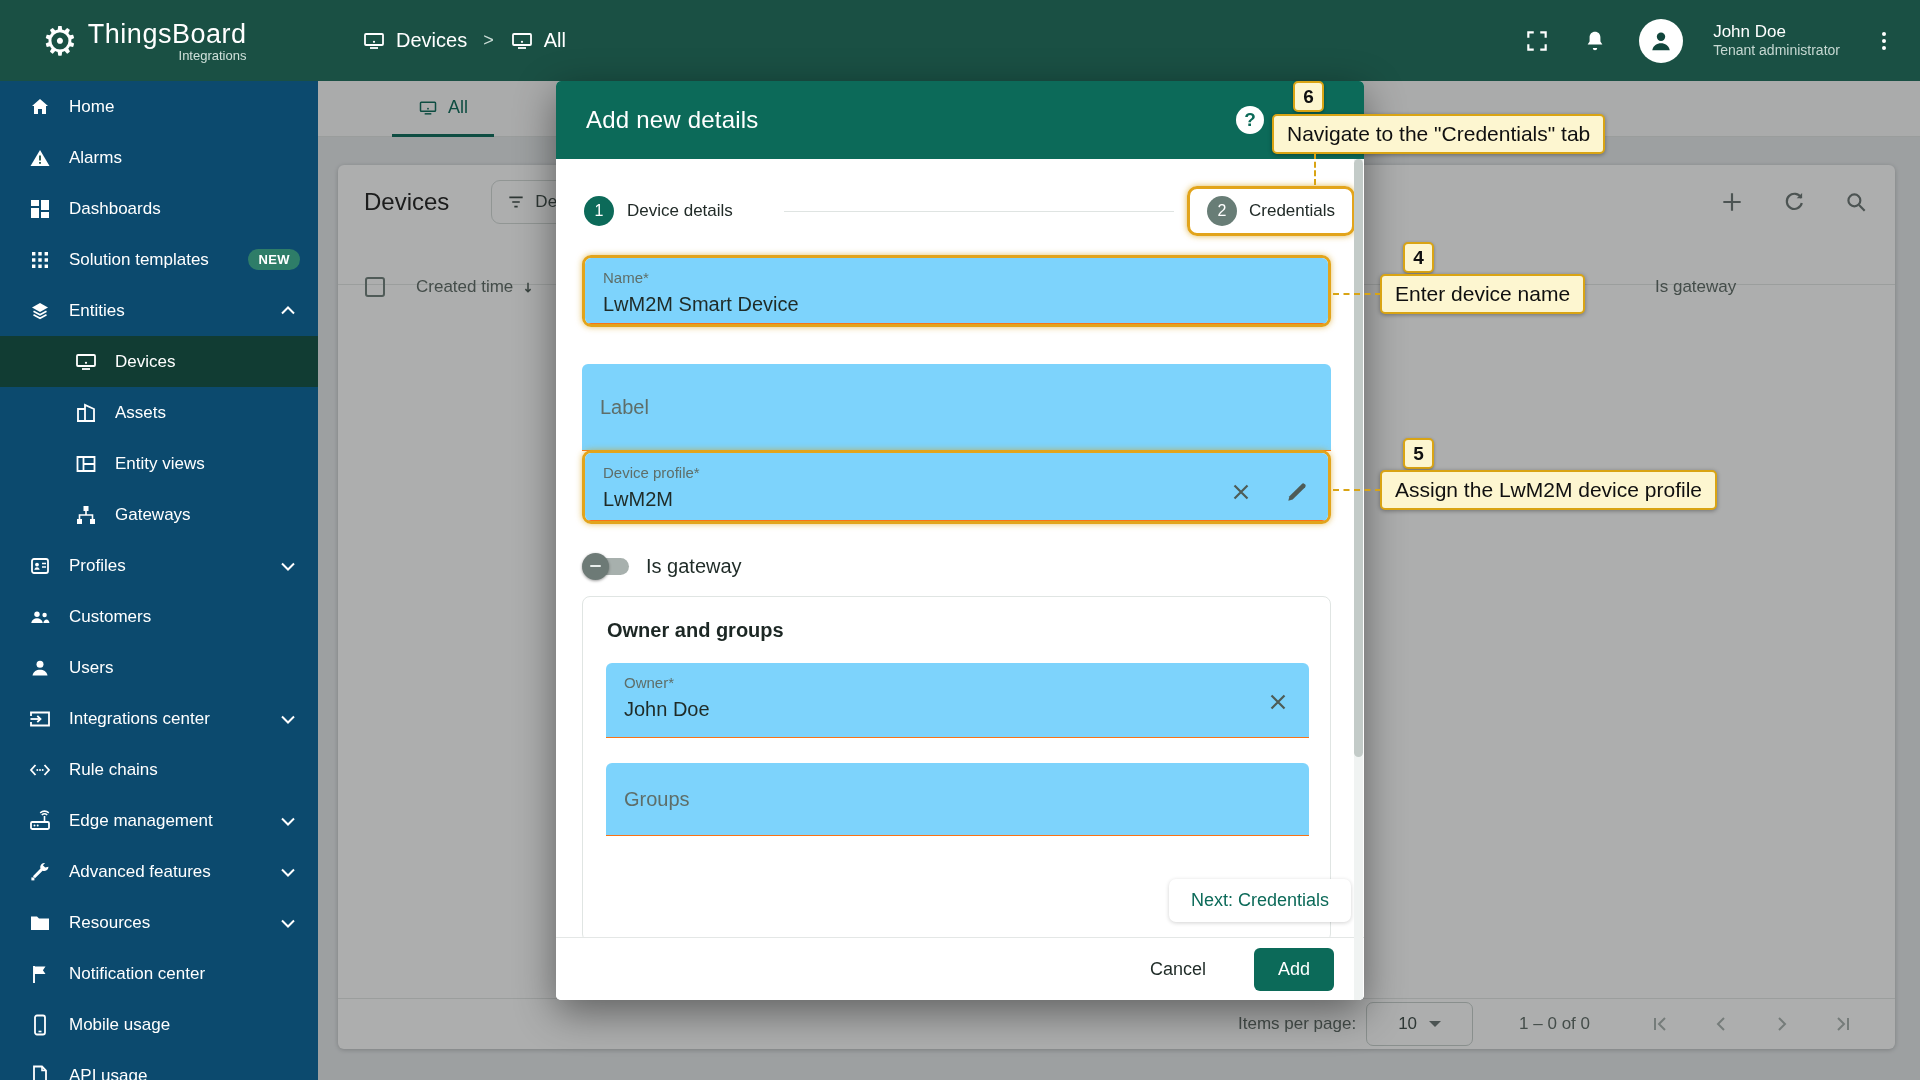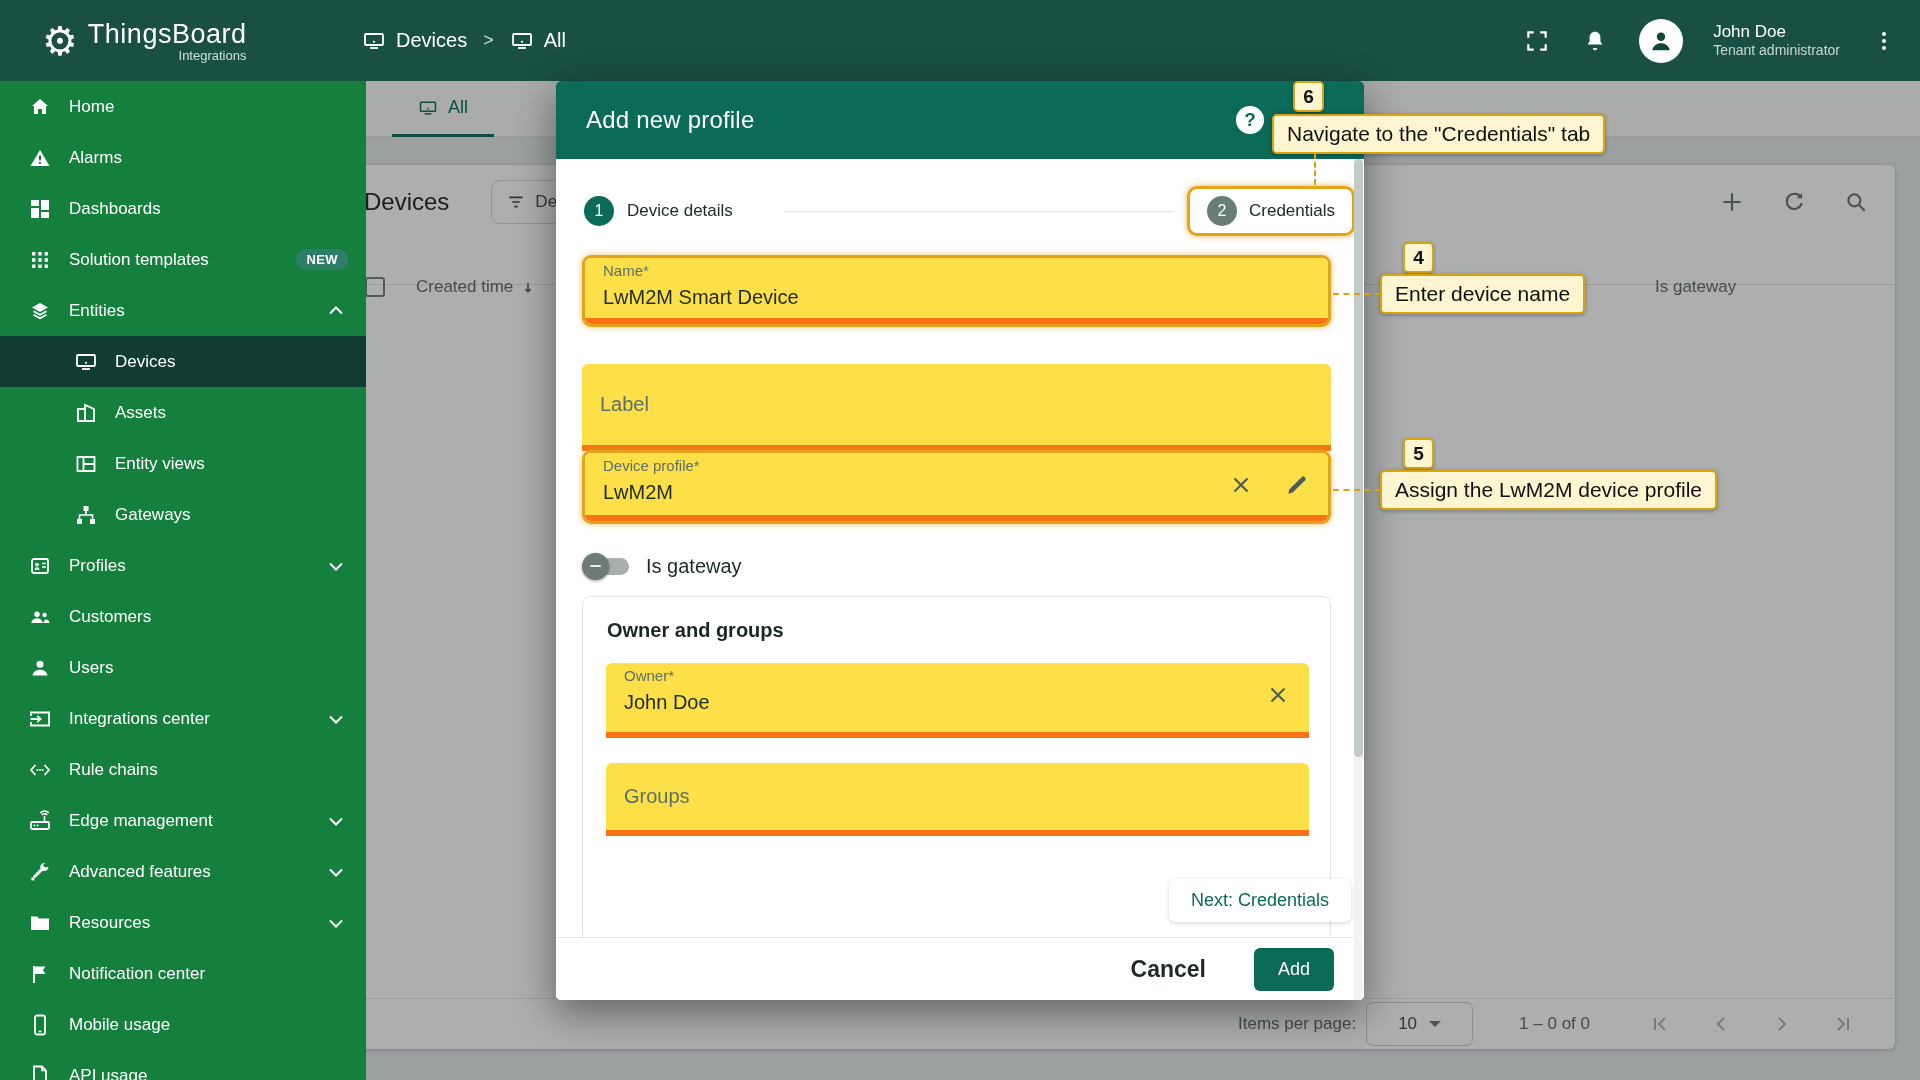--- a/index.html
+++ b/index.html
@@ -17,21 +17,21 @@
   .crumb{display:flex;align-items:center;gap:10px;cursor:pointer;}
   .crumb-sep{color:#cfe0da;font-size:18px;}
   .hdr-right{margin-left:auto;display:flex;align-items:center;gap:30px;padding-right:22px;}
   .hicon{width:28px;height:28px;display:flex;align-items:center;justify-content:center;cursor:pointer;}
   .avatar{width:44px;height:44px;border-radius:50%;background:#fff;display:flex;align-items:center;justify-content:center;}
   .user-block{display:flex;flex-direction:column;line-height:1.25;}
   .user-name{font-size:17px;}
   .user-role{font-size:14px;color:#c6d8d2;}
 
   
-  .sidebar{position:absolute;top:81px;left:0;bottom:0;width:366px;background:#15803d;z-index:30;overflow:hidden;}
+  .sidebar{position:absolute;top:81px;left:0;bottom:0;width:318px;background:#0c4a6e;z-index:30;overflow:hidden;}
   .sb-item{display:flex;align-items:center;height:51px;padding:0 18px 0 28px;color:#fff;font-size:17px;gap:17px;cursor:pointer;}
   .sb-item.child{padding-left:74px;}
   .sb-item.active{background:#113c33;}
   .sb-lbl{flex:1;white-space:nowrap;}
   .sb-badge{background:#2e7d68;color:#fff;font-size:13px;font-weight:600;border-radius:11px;padding:3px 10px;letter-spacing:.4px;}
   .sbi{width:24px;height:24px;flex:none;}
 
   
   .main{position:absolute;left:306px;top:81px;right:0;bottom:0;background:#e7eaec;z-index:1;}
   .tabstrip{position:absolute;top:0;left:0;right:0;height:56px;background:#fafbfb;border-bottom:1px solid #e2e5e4;}
@@ -64,21 +64,21 @@
   .stepper{position:absolute;left:0;right:0;top:27px;height:50px;}
   .step1{position:absolute;left:28px;top:0;height:50px;display:flex;align-items:center;gap:13px;cursor:pointer;}
   .stepline{position:absolute;left:228px;right:190px;top:25px;height:1px;background:#dfe4e2;}
   .step2{position:absolute;right:9px;top:0;height:50px;display:flex;align-items:center;gap:12px;padding:0 17px;border:3px solid #e2a41b;border-radius:10px;box-shadow:0 0 6px rgba(214,160,24,.75);cursor:pointer;}
   .stepnum{width:30px;height:30px;border-radius:50%;display:flex;align-items:center;justify-content:center;color:#fff;font-size:16px;}
   .stepnum.a{background:#0c6a59;}
   .stepnum.b{background:#687d76;}
   .steplbl{font-size:17px;color:#212b28;}
 
   .hl{position:absolute;left:26px;width:749px;border:3px solid #e2a41b;border-radius:9px;box-shadow:0 0 6px rgba(214,160,24,.65);overflow:hidden;}
-  .ffield{background:#fde047;border-bottom:6px solid #f97316;border-radius:6px 6px 0 0;padding:4px 18px 0 18px;}
+  .ffield{background:#7dd3fc;border-bottom:1px solid #f97316;border-radius:6px 6px 0 0;padding:11px 18px 0 18px;}
   .hl .ffield{position:absolute;inset:0;border-radius:5px 5px 0 0;}
   .flabel{font-size:15px;color:#5e6e69;}
   .fvalue{font-size:20px;color:#1f2b27;margin-top:7px;}
   .fempty{display:flex;align-items:center;padding-top:0;}
   .fempty .flabel{font-size:20px;}
   .frow{display:flex;align-items:center;}
   .ficons{margin-left:auto;display:flex;align-items:center;gap:30px;color:#4e5c57;}
   .ficon{width:26px;height:26px;cursor:pointer;}
 
   .labelfield{position:absolute;left:26px;width:749px;top:205px;height:87px;}
@@ -88,21 +88,21 @@
   .dash{width:11px;height:2.4px;background:#e9eeec;border-radius:1px;}
   .toggle-lbl{font-size:20px;color:#1f2b27;}
 
   .ogcard{position:absolute;left:26px;top:437px;width:749px;height:346px;border:1px solid #e0e5e3;border-radius:8px;}
   .og-title{position:absolute;left:24px;top:22px;font-size:20px;font-weight:700;color:#1c2724;}
   .og-field{position:absolute;left:23px;width:703px;}
 
   .nextbtn{position:absolute;right:13px;top:720px;height:43px;display:flex;align-items:center;padding:0 22px;background:#fff;color:#0c6a59;font-size:18px;font-weight:500;border-radius:7px;box-shadow:0 1px 4px rgba(0,0,0,.18);cursor:pointer;}
 
   .m-footer{position:absolute;left:0;right:0;bottom:0;height:63px;border-top:1px solid #e4e7e6;display:flex;align-items:center;justify-content:flex-end;gap:34px;padding-right:30px;background:#fff;}
-  .cancelbtn{font-size:23px;font-weight:700;color:#1f2b27;cursor:pointer;padding:8px 14px;}
+  .cancelbtn{font-size:18px;font-weight:400;color:#1f2b27;cursor:pointer;padding:8px 14px;}
   .addbtn{width:80px;height:43px;background:#0c6a59;color:#fff;font-size:18px;font-weight:500;border-radius:6px;display:flex;align-items:center;justify-content:center;cursor:pointer;}
 
   .msb-track{position:absolute;right:1px;top:78px;bottom:0;width:9px;background:#f0f3f2;}
   .msb-thumb{position:absolute;right:1px;top:78px;width:9px;height:598px;background:#c3cbc8;border-radius:5px;cursor:pointer;}
 
   
   .co-num{position:absolute;width:31px;height:31px;background:#fdf6d0;border:2.5px solid #d9a414;border-radius:5px;display:flex;align-items:center;justify-content:center;font-size:19px;font-weight:700;color:#101010;z-index:60;box-shadow:0 1px 3px rgba(0,0,0,.35);}
   .co-label{position:absolute;background:#fdf6d0;border:2.5px solid #d9a414;border-radius:5px;padding:6px 13px;font-size:21px;color:#101010;white-space:nowrap;z-index:60;box-shadow:0 1px 4px rgba(0,0,0,.35);}
   .co-vline{position:absolute;width:0;border-left:2.5px dashed #d9a414;z-index:60;}
   .co-hline{position:absolute;height:0;border-top:2.5px dashed #d9a414;z-index:60;}
@@ -419,21 +419,21 @@
             </svg>
         </span>
       </div>
     </div>
   </div>
 
   <div class="overlay"></div>
 
   <div class="modal">
     <div class="m-hdr">
-      <span class="m-title">Add new profile</span>
+      <span class="m-title">Add new details</span>
       <span class="m-help">?</span>
     </div>
     <div class="m-body">
       <div class="stepper">
         <div class="step1">
           <span class="stepnum a">1</span>
           <span class="steplbl">Device details</span>
         </div>
         <div class="stepline"></div>
         <div class="step2">

